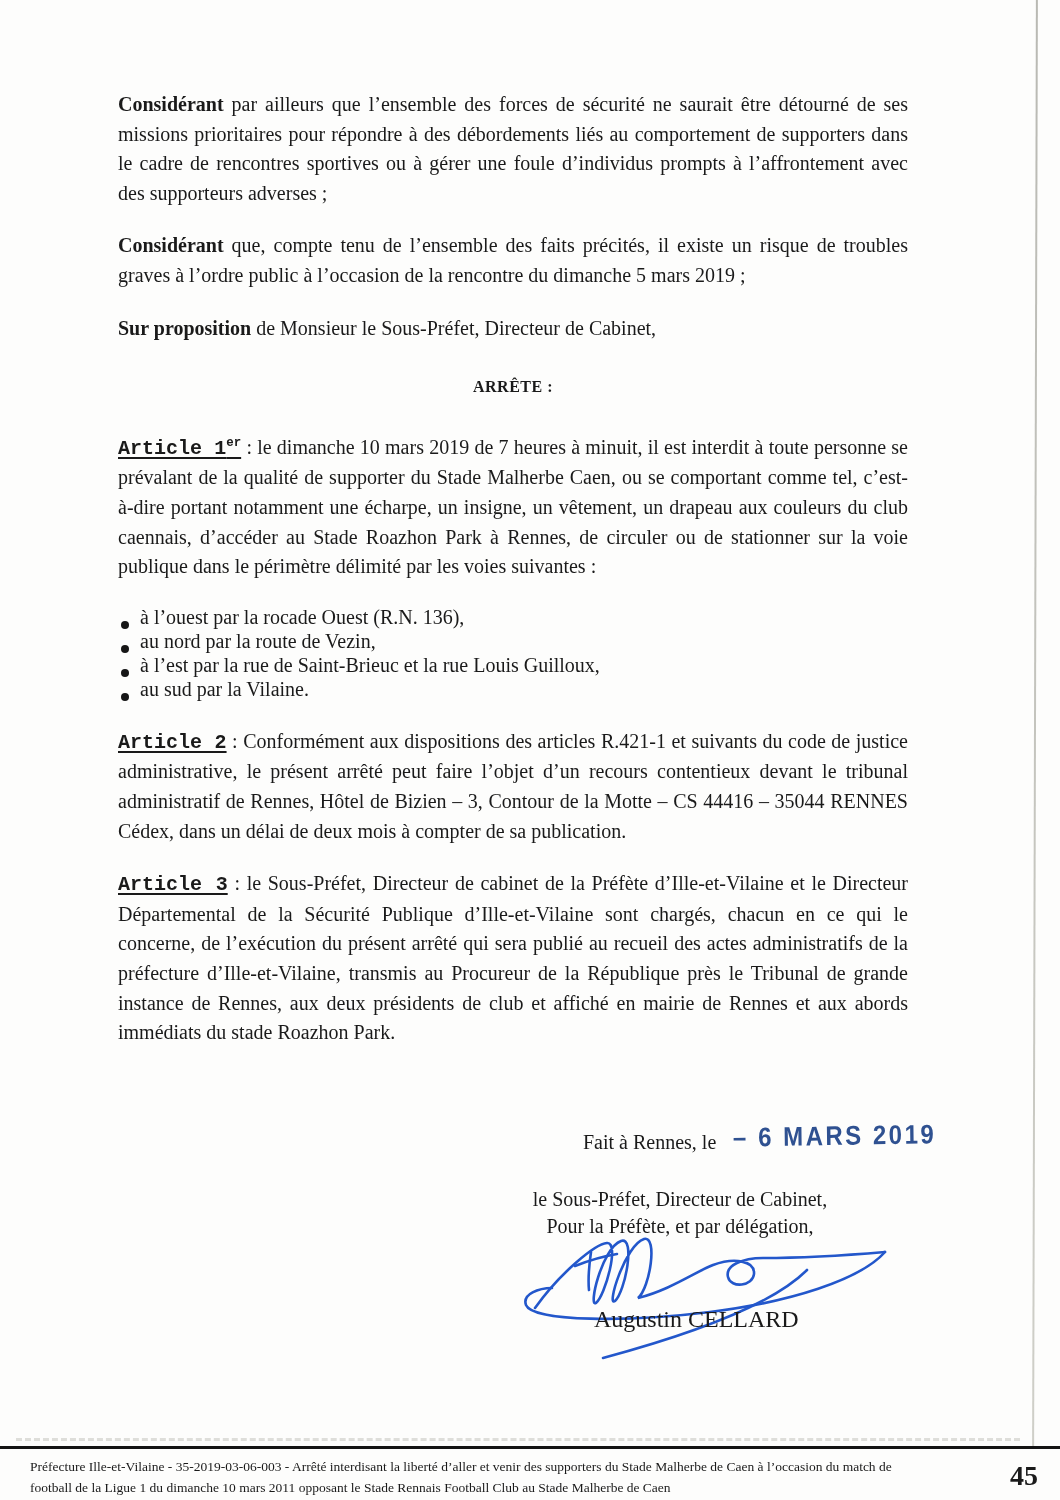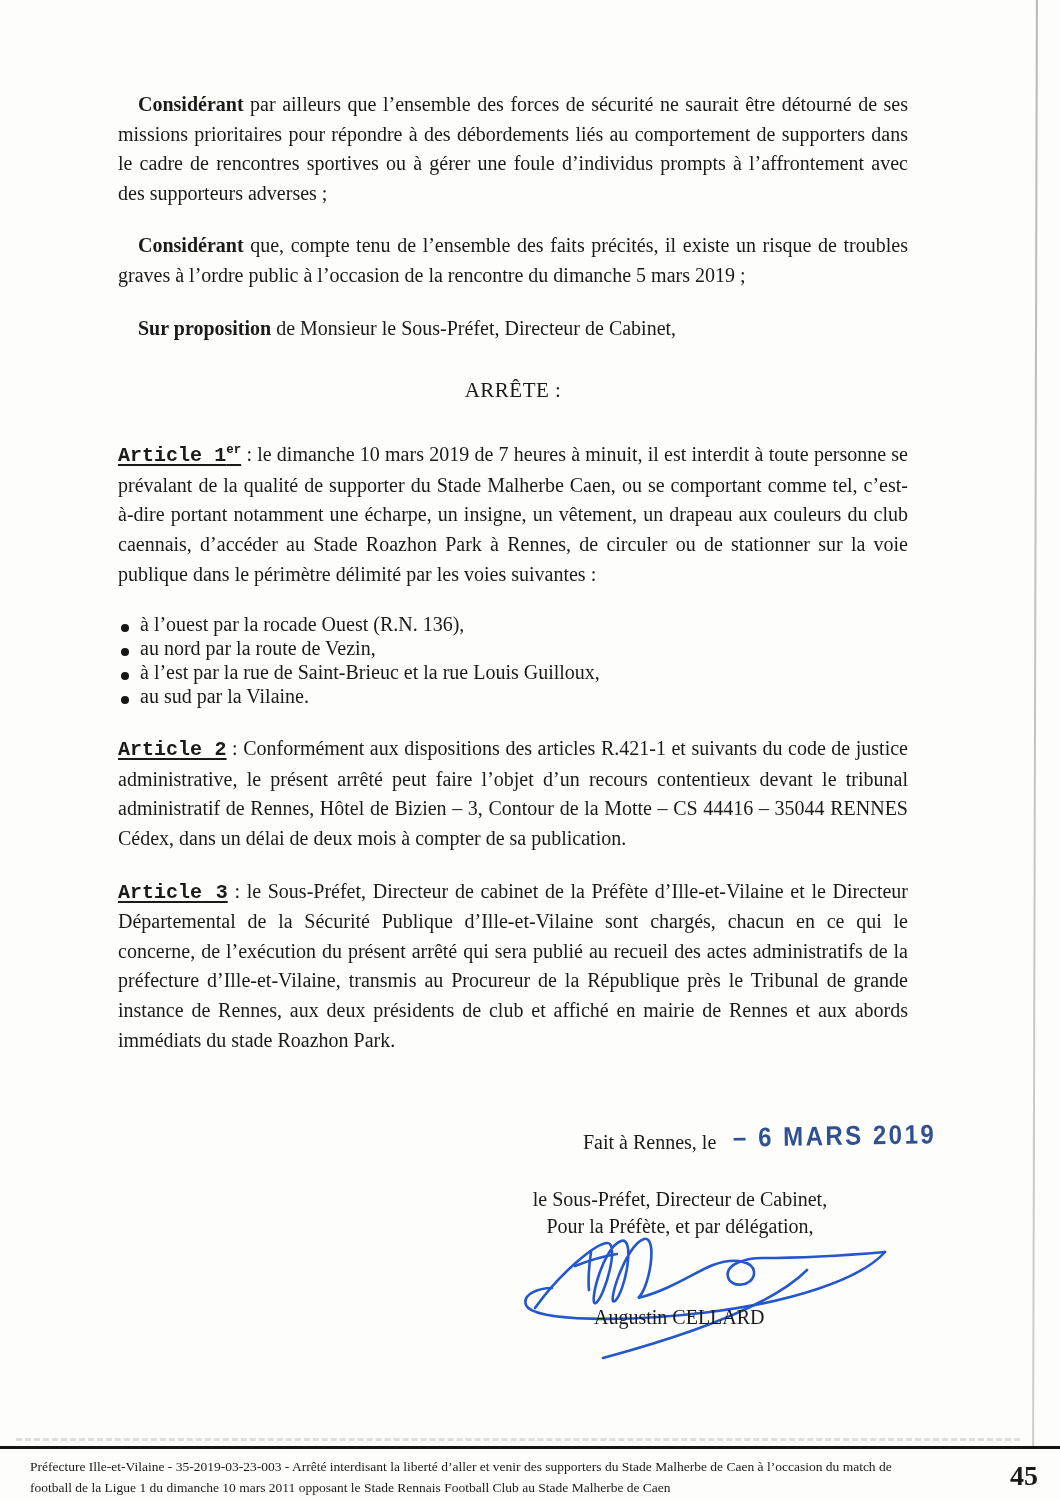--- a/index.html
+++ b/index.html
@@ -24,36 +24,36 @@
     position: absolute; left: 16px; top: 1438px; width: 1004px; height: 0;
     border-top: 3px dashed rgba(185,185,178,0.45);
   }
 
   
   .main {
     position: absolute; left: 118px; top: 90px; width: 790px;
     font-size: 20px; line-height: 1.48;
   }
   .para { text-align: justify; margin: 0 0 23px 0; }
-  .lead { font-weight: bold; margin-left: 20px; }
+  .lead { font-weight: bold; }
   .heading {
-    text-align: center; font-weight: normal; font-size: 21px;
+    text-align: center; font-weight: bold; font-size: 16px;
     letter-spacing: 0.5px; margin: 32px 0 34px 0;
   }
   .article { text-align: justify; margin: 0 0 23px 0; }
   .article-label {
     font-weight: bold;
     text-decoration: underline;
     text-underline-offset: 3px;
     font-family: Liberation Mono, monospace;
   }
   .article-label sup { font-size: 0.62em; }
 
   .bullets { margin: 0 0 26px 0; line-height: 1.2; }
-  .bullet-row { display: flex; align-items: center; }
+  .bullet-row { display: flex; align-items: flex-end; }
   .bullet-dot {
     flex: 0 0 auto;
     width: 8px; height: 8px; border-radius: 50%;
     background: #161616; margin: 8px 11px 0 3px;
   }
 
   
   .fait-label { position: absolute; left: 583px; top: 1131px; font-size: 20px; }
   .date-stamp {
     position: absolute; left: 733px; top: 1122px;
@@ -64,21 +64,21 @@
     white-space: nowrap;
   }
   .delegation {
     position: absolute; left: 440px; top: 1186px; width: 480px;
     text-align: center; font-size: 20px; line-height: 1.35;
   }
   .signature-svg {
     position: absolute; left: 505px; top: 1228px;
     pointer-events: none;
   }
-  .signatory { position: absolute; left: 594px; top: 1306px; font-size: 20px; }
+  .signatory { position: absolute; left: 594px; top: 1306px; font-size: 24px; }
 
   
   .footer-rule {
     position: absolute; left: 0; top: 1446px;
     width: 1060px; height: 3px; background: #141414;
   }
   .footer-text {
     position: absolute; left: 30px; top: 1457px; width: 930px;
     font-size: 13.5px; line-height: 1.55;
   }
@@ -147,18 +147,18 @@
       <path d="M302,42 C262,82 165,112 98,130"></path>
       <path d="M70,38 C85,32 100,28 112,26"></path>
       <path d="M86,24 C84,38 83,52 84,62"></path>
     </g>
   </svg>
 
   <div class="signatory">Augustin CELLARD</div>
 
   <div class="footer-rule"></div>
   <div class="footer-text">
-    <div>Préfecture Ille-et-Vilaine - 35-2019-03-23-003 - Arrêté interdisant la liberté d’aller et venir des supporters du Stade Malherbe de Caen  à l’occasion du match de</div>
+    <div>Préfecture Ille-et-Vilaine - 35-2019-03-06-003 - Arrêté interdisant la liberté d’aller et venir des supporters du Stade Malherbe de Caen  à l’occasion du match de</div>
     <div>football de la Ligue 1 du dimanche 10 mars 2011 opposant le Stade Rennais Football Club au Stade Malherbe de Caen</div>
   </div>
   <div class="page-number">45</div>
 
 </div>
 
 </body></html>

